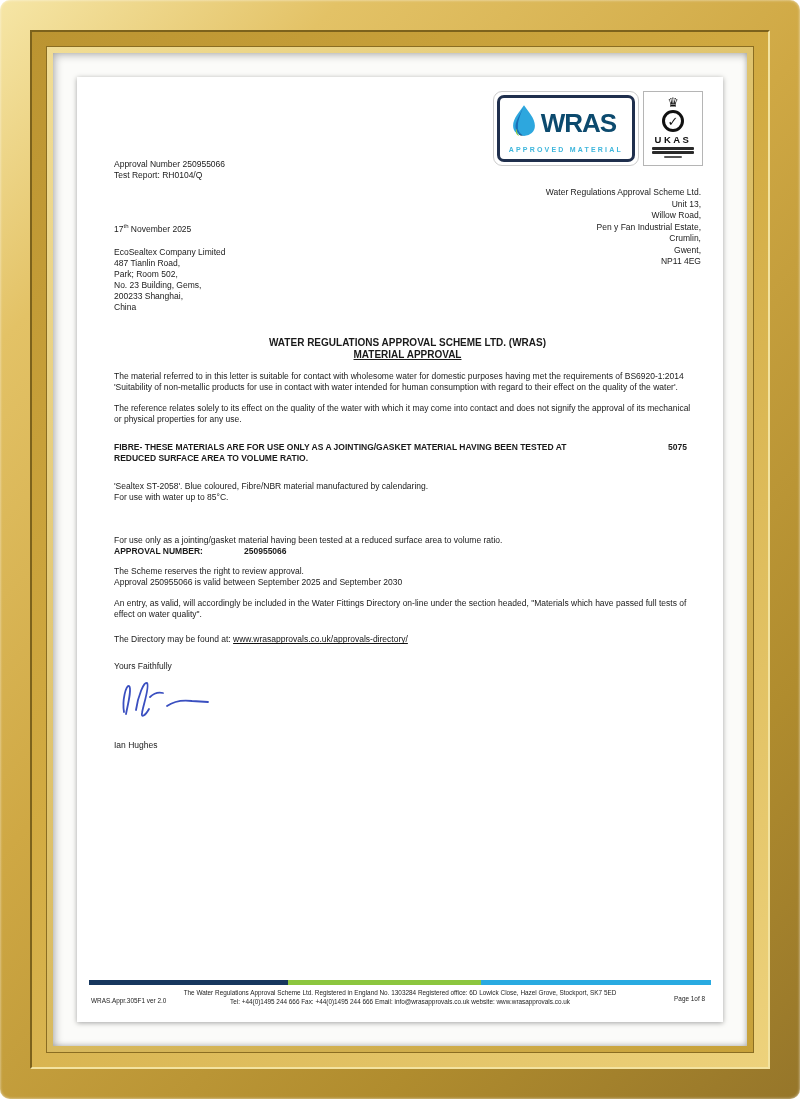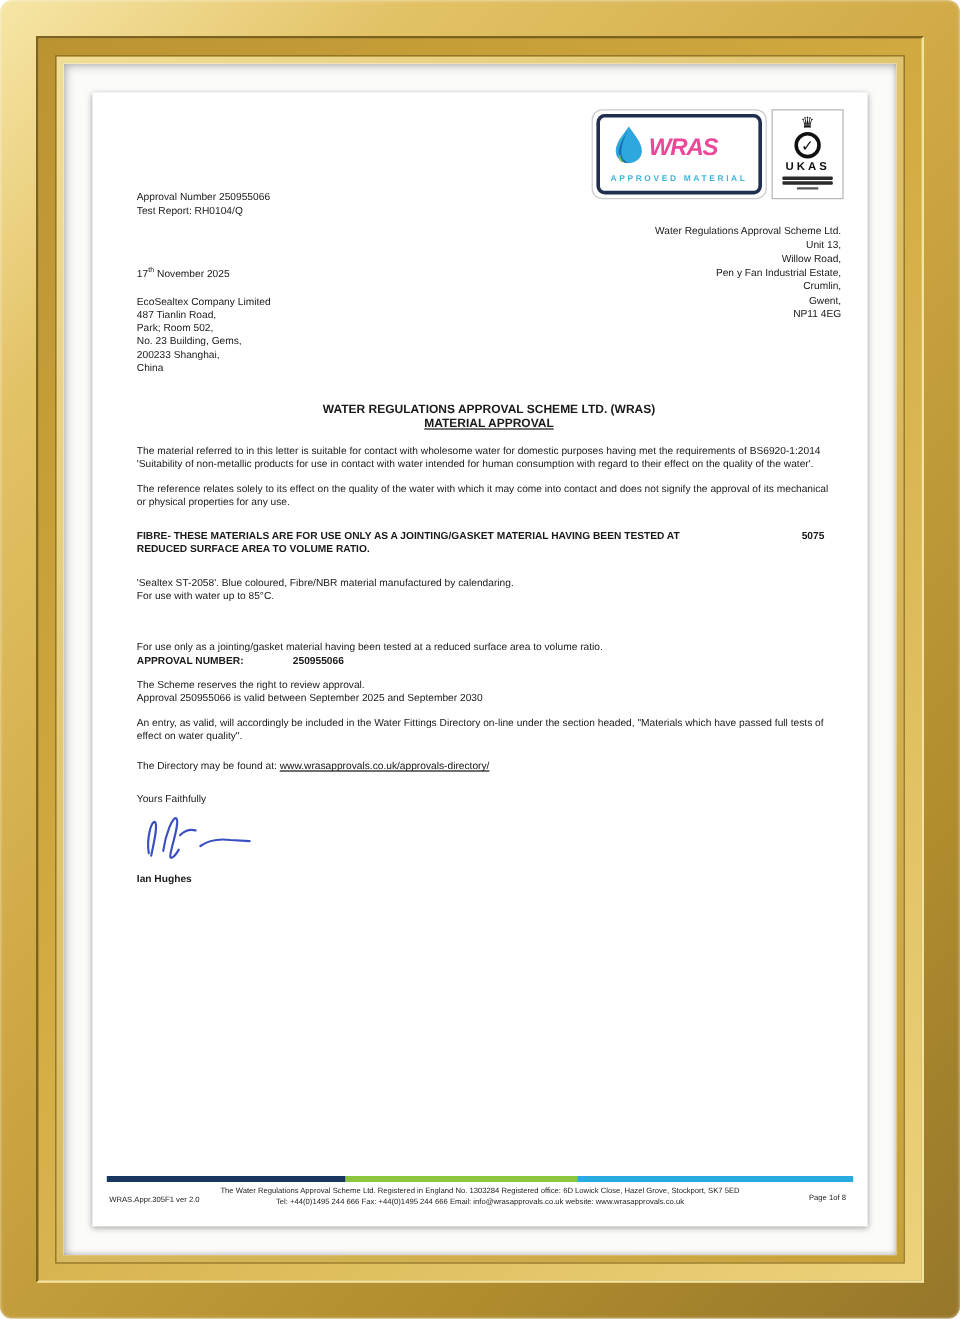--- a/index.html
+++ b/index.html
@@ -20,21 +20,21 @@
   .paper{position:relative;height:100%;background:#ffffff;
     box-shadow:0 1px 5px rgba(0,0,0,.35);
     padding:56px 22px 0 37px;font-size:8.5px;line-height:11px;color:#1a1a1a;}
 
   
   .logo-wrap{position:absolute;top:14px;right:20px;display:flex;gap:4px;align-items:stretch;}
   .wras-outer{border:1px solid #cccccc;border-radius:9px;padding:3px;background:#fff;}
   .wras-box{border:3px solid #1f2f4d;border-radius:7px;padding:5px 9px 4px 9px;background:#fff;
     display:flex;flex-direction:column;justify-content:center;min-width:128px;height:100%;}
   .wras-row{display:flex;align-items:center;gap:2px;}
-  .wras-word{font-size:20px;font-weight:bold;color:#ec4899;letter-spacing:-1px;line-height:28px;font-style:italic;}
+  .wras-word{font-size:26px;font-weight:bold;color:#0c4a6e;letter-spacing:-1px;line-height:28px;}
   .approved-material{font-size:7px;font-weight:bold;color:#3eb6dc;letter-spacing:2.2px;margin-top:2px;}
   .ukas-box{border:1px solid #b5b5b5;background:#fff;padding:4px 6px 3px 6px;width:60px;
     display:flex;flex-direction:column;align-items:center;justify-content:flex-start;}
   .crown{font-size:13px;line-height:13px;color:#111;}
   .check-circle{width:22px;height:22px;border:3px solid #111;border-radius:50%;
     display:flex;align-items:center;justify-content:center;font-size:13px;font-weight:bold;color:#111;margin-top:1px;}
   .ukas-word{font-size:9.5px;font-weight:bold;letter-spacing:2.5px;color:#111;margin-top:2px;}
   .ukas-bar{height:3px;background:#2a2a2a;border-radius:1px;margin-top:1.5px;}
   .ukas-bar.b1{width:42px;} .ukas-bar.b2{width:42px;} .ukas-bar.b3{width:18px;height:2px;background:#555;}
 
@@ -49,21 +49,21 @@
   .title-underline{text-decoration:underline;}
   .para{margin-top:10px;max-width:585px;}
   .fibre-block{position:relative;margin-top:17px;font-weight:bold;line-height:11.5px;padding-right:55px;}
   .fibre-ref{position:absolute;right:14px;top:0;font-weight:bold;}
   .approval-table{font-weight:bold;line-height:11.5px;}
   .approval-line{display:flex;}
   .approval-label{width:130px;}
   .link{color:#111;text-decoration:underline;cursor:pointer;}
   .closing{margin-top:16px;}
   .signature{margin-top:4px;height:48px;}
-  .sig-name{font-weight:bold;margin-top:4px;}
+  .sig-name{font-weight:normal;margin-top:16px;}
   .sig-title{font-weight:bold;text-decoration:underline;}
 
   
   .footer{position:absolute;left:12px;right:12px;bottom:16px;}
   .footer-bar{display:flex;height:5px;width:100%;}
   .footer-bar .seg1{width:32%;background:#17375e;}
   .footer-bar .seg2{width:31%;background:#8cc63e;}
   .footer-bar .seg3{width:37%;background:#29aae1;}
   .footer-text{text-align:center;font-size:6.4px;line-height:8.5px;color:#222;margin-top:4px;}
   .doc-ref{position:absolute;left:2px;bottom:0;font-size:6.4px;color:#222;}

